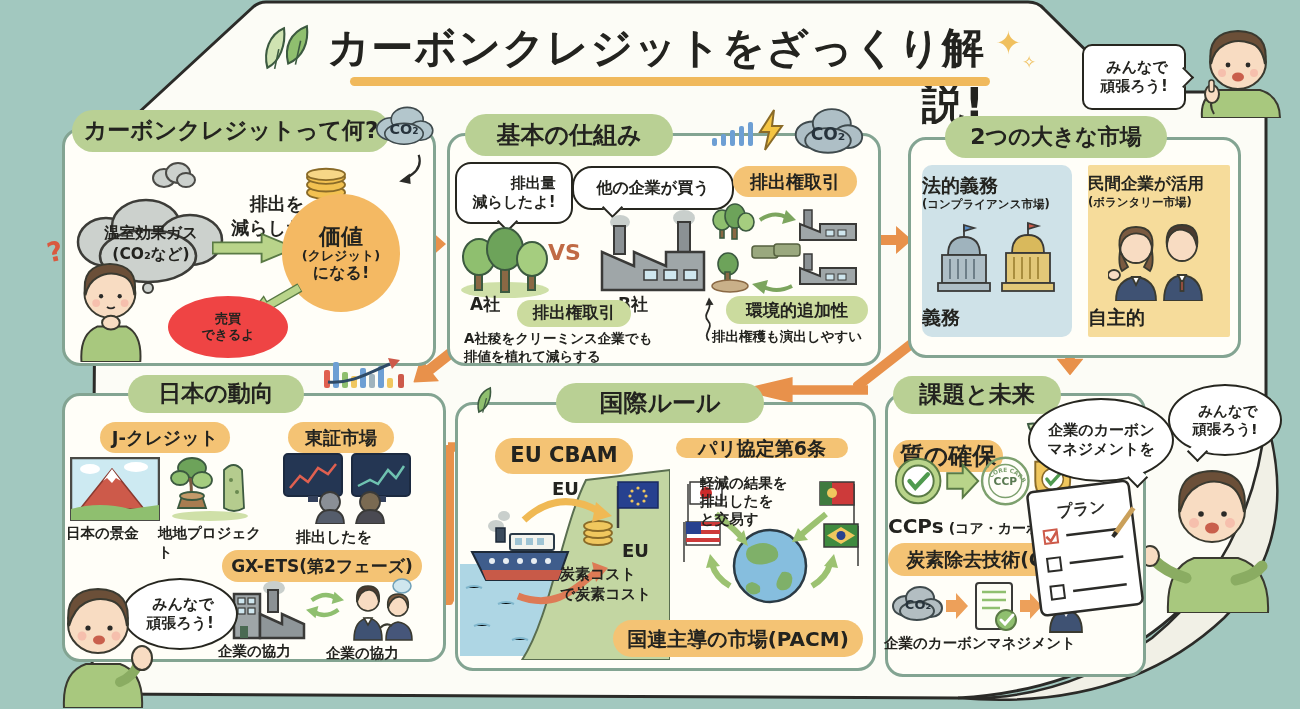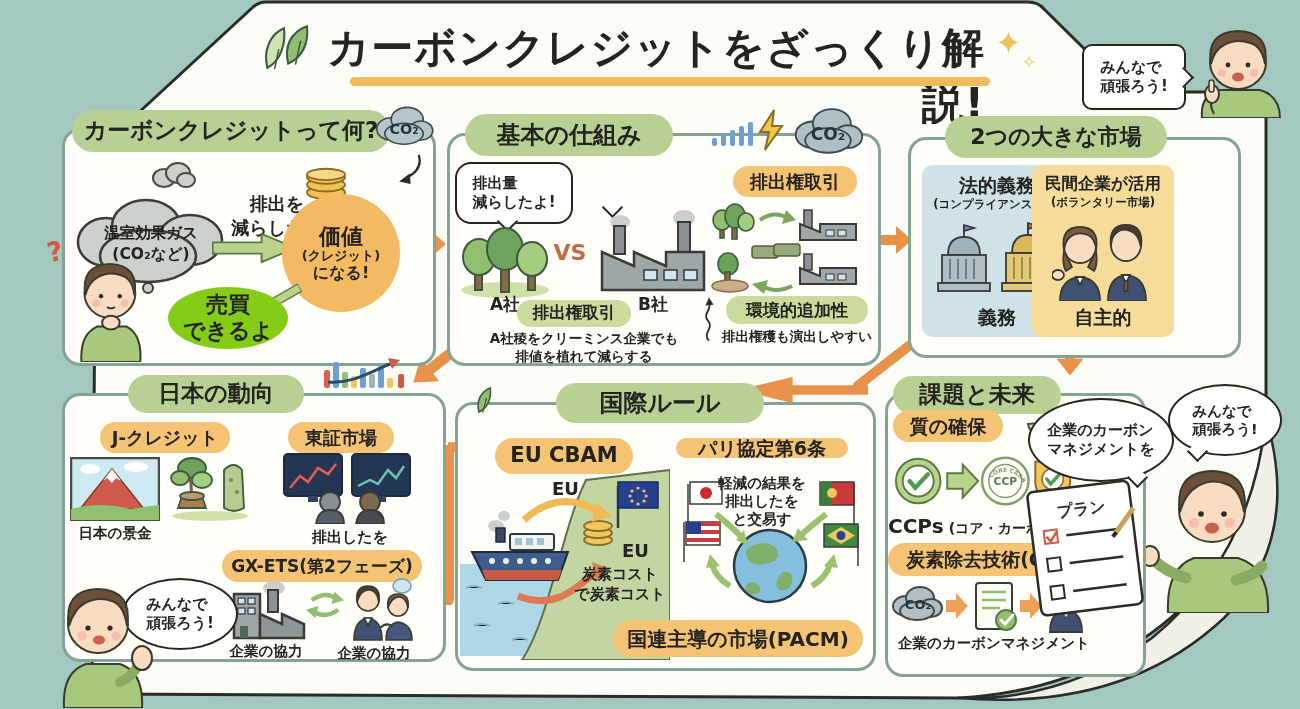--- a/index.html
+++ b/index.html
@@ -8,29 +8,29 @@
   .abs{position:absolute}
   .pre{white-space:pre-line}
   .ctr{display:flex;align-items:center;justify-content:center;text-align:center}
   .box{position:absolute;background:#fffef8;border:3px solid #83a492;border-radius:18px}
   .pill{position:absolute;display:flex;align-items:center;justify-content:center;
         border-radius:999px;font-weight:700;text-align:center;line-height:1.1}
   .pg{background:#b9d094}
   .po{background:#f4c374}
   .pl{background:#cbdb9e}
   .bubble{position:absolute;background:#fff;border:2.5px solid #26261f;display:flex;
-          align-items:center;justify-content:center;text-align:left;font-weight:700;line-height:1.25}
+          align-items:center;justify-content:center;text-align:right;font-weight:700;line-height:1.25}
   .tail{position:absolute;width:13px;height:13px;background:#fff;
         border-left:2.5px solid #26261f;border-bottom:2.5px solid #26261f}
   .arrow-r{position:absolute;background:#e8914b;
      clip-path:polygon(0 32%,58% 32%,58% 0,100% 50%,58% 100%,58% 68%,0 68%)}
   .arrow-l{position:absolute;background:#e8914b;
      clip-path:polygon(100% 32%,42% 32%,42% 0,0 50%,42% 100%,42% 68%,100% 68%)}
   .obar{position:absolute;background:#e8914b;border-radius:3px}
-  .cap{position:absolute;text-align:center;font-weight:700}
+  .cap{position:absolute;text-align:left;font-weight:700}
   .b{font-weight:700}
 </style>
 </head>
 <body>
 
 <div id="canvas">
 
   <svg class="abs" style="left:0;top:0" width="1300" height="709" viewBox="0 0 1300 709">
     <path d="M96 152 L252 8 Q258 2 266 2 L1028 2 Q1038 2 1044 9 L1128 92 L1254 92
              Q1266 92 1266 104 L1266 418 Q1266 520 1190 600 Q1100 690 958 698 L102 694
@@ -128,21 +128,21 @@
   </svg>
   <div class="abs" style="left:282px;top:194px;width:118px;height:118px;border-radius:50%;background:#f4b963;
        display:flex;flex-direction:column;align-items:center;justify-content:center;line-height:1.15">
     <span class="b" style="font-size:22px">価値</span>
     <span class="b" style="font-size:13px">(クレジット)</span>
     <span class="b" style="font-size:16px">になる!</span>
   </div>
   <svg class="abs" style="left:242px;top:288px;transform:rotate(150deg)" width="62" height="30" viewBox="0 0 90 34">
     <polygon points="0,11 52,11 52,2 88,17 52,32 52,23 0,23" fill="#b9d48a" stroke="#5a7a45" stroke-width="2"></polygon>
   </svg>
-  <div class="abs ctr pre b" style="left:168px;top:287px;width:120px;height:62px;border-radius:50%;background:#84cc16;font-size:22px;line-height:1.2">売買
+  <div class="abs ctr pre b" style="left:168px;top:296px;width:120px;height:62px;border-radius:50%;background:#ef4444;font-size:13px;line-height:1.2">売買
 できるよ</div>
   <div class="abs b" style="left:47px;top:236px;font-size:27px;color:#d9593f;transform:rotate(-12deg)">?</div>
   <svg class="abs" style="left:56px;top:252px" width="98" height="110" viewBox="0 0 100 112">
     <path d="M26 112 Q24 84 42 76 L72 76 Q88 84 86 112 Z" fill="#a8c87e" stroke="#3a3a30" stroke-width="2"></path>
     <ellipse cx="55" cy="42" rx="26" ry="25" fill="#f8dcc2" stroke="#3a3a30" stroke-width="2"></ellipse>
     <path d="M30 44 Q25 13 55 12 Q85 13 80 44 Q78 27 67 24 Q54 19 42 26 Q33 31 30 44 Z" fill="#6b4f38" stroke="#3a3a30" stroke-width="2"></path>
     <circle cx="46" cy="45" r="2.2" fill="#2b2b28"></circle>
       <circle cx="65" cy="45" r="2.2" fill="#2b2b28"></circle>
     <path d="M52 56 q4 3 8 0" fill="none" stroke="#2b2b28" stroke-width="1.8"></path>
     <circle cx="41" cy="52" r="4" fill="#f5b8a8" opacity=".8"></circle>
@@ -169,20 +169,21 @@
       <ellipse cx="24" cy="34" rx="18" ry="14"></ellipse>
         <ellipse cx="44" cy="22" rx="20" ry="15"></ellipse>
       <ellipse cx="61" cy="36" rx="15" ry="12"></ellipse>
         <ellipse cx="40" cy="40" rx="24" ry="13"></ellipse>
       </g>
     <text x="40" y="40" text-anchor="middle" font-size="18" font-weight="bold" fill="#27333c">CO₂</text>
   </svg>
   <div class="bubble pre" style="left:455px;top:162px;width:114px;height:58px;border-radius:16px;font-size:15px">排出量
 減らしたよ!</div>
   <div class="tail" style="left:500px;top:214px;transform:rotate(-45deg)"></div>
+  <div class="bubble" style="left:572px;top:166px;width:158px;height:40px;border-radius:20px;font-size:16px">他の企業が買う</div>
   <div class="tail" style="left:605px;top:200px;transform:rotate(-45deg)"></div>
   <svg class="abs" style="left:453px;top:222px" width="104" height="76" viewBox="0 0 100 76">
     <ellipse cx="50" cy="68" rx="44" ry="8" fill="#cfe0a8"></ellipse>
     <g stroke="#3c5a40" stroke-width="2">
       <rect x="20" y="48" width="7" height="20" fill="#8a6844"></rect>
         <rect x="46" y="46" width="8" height="24" fill="#8a6844"></rect>
       <rect x="73" y="50" width="7" height="18" fill="#8a6844"></rect>
       <ellipse cx="24" cy="35" rx="16" ry="18" fill="#8fbf6f"></ellipse>
         <ellipse cx="50" cy="27" rx="18" ry="21" fill="#6da35a"></ellipse>
       <ellipse cx="77" cy="37" rx="15" ry="17" fill="#a5cd7f"></ellipse>
@@ -276,21 +277,21 @@
             <line x1="78" y1="36" x2="78" y2="58"></line>
             <line x1="86" y1="36" x2="86" y2="58"></line>
             <line x1="94" y1="36" x2="94" y2="58"></line>
             <line x1="102" y1="36" x2="102" y2="58"></line>
           </g>
         <rect x="66" y="62" width="52" height="8" fill="#e2c878"></rect>
       </g>
     </svg>
     <div class="cap" style="left:0;top:140px;width:150px;font-size:19px">義務</div>
   </div>
-  <div class="abs" style="left:1032px;top:165px;width:142px;height:172px;background:#f6dc9b;border-radius:10px">
+  <div class="abs" style="left:1088px;top:165px;width:142px;height:172px;background:#f6dc9b;border-radius:2px">
     <div class="cap" style="left:0;top:8px;width:142px;font-size:16.5px">民間企業が活用</div>
     <div class="cap" style="left:0;top:30px;width:142px;font-size:11.5px">(ボランタリー市場)</div>
     <svg class="abs" style="left:20px;top:52px" width="102" height="84" viewBox="0 0 102 84">
       <g stroke="#3a3a30" stroke-width="1.8">
         <ellipse cx="28" cy="30" rx="16" ry="16" fill="#f8dcc2"></ellipse>
         <path d="M12 34 Q8 10 28 10 Q48 10 44 34 Q44 22 36 18 Q26 14 18 20 Q13 24 12 34 Z" fill="#7a5a40"></path>
         <path d="M12 34 Q10 48 14 54 L20 50 Z" fill="#7a5a40"></path>
           <path d="M44 34 Q46 48 42 54 L36 50 Z" fill="#7a5a40"></path>
         <path d="M8 84 Q8 62 28 60 Q48 62 48 84 Z" fill="#3f5273"></path>
         <path d="M24 60 L28 68 L32 60 Z" fill="#fff"></path>
@@ -354,20 +355,21 @@
     <polyline points="8,38 18,26 26,32 36,18 46,24 54,14" fill="none" stroke="#e06050" stroke-width="2.5"></polyline>
     <polyline points="76,36 88,30 96,34 106,20 114,28 122,16" fill="none" stroke="#6fc2b0" stroke-width="2.5"></polyline>
     <rect x="26" y="46" width="10" height="6" fill="#34415c"></rect>
       <rect x="94" y="46" width="10" height="6" fill="#34415c"></rect>
     <circle cx="48" cy="52" r="10" fill="#8a8f96" stroke="#3a3a38" stroke-width="1.8"></circle>
     <path d="M34 74 Q36 60 48 60 Q62 60 62 74 Z" fill="#555d6b" stroke="#3a3a38" stroke-width="1.8"></path>
     <circle cx="88" cy="52" r="10" fill="#7a6a52" stroke="#3a3a38" stroke-width="1.8"></circle>
     <path d="M74 74 Q76 60 88 60 Q102 60 102 74 Z" fill="#4a4a52" stroke="#3a3a38" stroke-width="1.8"></path>
   </svg>
   <div class="cap" style="left:66px;top:524px;width:98px;font-size:14.5px">日本の景金</div>
+  <div class="cap" style="left:158px;top:524px;width:118px;font-size:14.5px">地地プロジェクト</div>
   <div class="cap" style="left:296px;top:528px;width:108px;font-size:15px">排出したを</div>
   <div class="pill po" style="left:222px;top:550px;width:200px;height:32px;font-size:17px">GX-ETS(第2フェーズ)</div>
   <svg class="abs" style="left:226px;top:580px" width="84" height="62" viewBox="0 0 84 62">
     <ellipse cx="48" cy="8" rx="11" ry="7" fill="#c9cfcc"></ellipse>
     <rect x="42" y="10" width="10" height="22" fill="#8b9194" stroke="#3a3a38" stroke-width="2"></rect>
     <rect x="8" y="14" width="26" height="44" fill="#9fa6a8" stroke="#3a3a38" stroke-width="2.5"></rect>
     <g fill="#cfe6ee" stroke="#3a3a38" stroke-width="1.2">
       <rect x="12" y="18" width="7" height="6"></rect>
         <rect x="22" y="18" width="7" height="6"></rect>
       <rect x="12" y="28" width="7" height="6"></rect>
@@ -511,21 +513,21 @@
     <path d="M134 116 C144 110 150 102 152 94" fill="none" stroke="#9cc271" stroke-width="6"></path>
       <polygon points="146,96 156,84 160,98" fill="#9cc271"></polygon>
   </svg>
   <div class="cap pre" style="left:700px;top:474px;width:124px;font-size:14.5px;line-height:1.25">軽減の結果を
 排出したを
 と交易す</div>
   <div class="pill po" style="left:613px;top:620px;width:250px;height:37px;font-size:20px">国連主導の市場(PACM)</div>
 
   <div class="box" style="left:885px;top:393px;width:255px;height:278px"></div>
   <div class="pill pg" style="left:893px;top:376px;width:168px;height:38px;font-size:23px">課題と未来</div>
-  <div class="pill po" style="left:893px;top:410px;width:110px;height:32px;font-size:19px">質の確保</div>
+  <div class="pill po" style="left:893px;top:440px;width:110px;height:32px;font-size:24px">質の確保</div>
   <svg class="abs" style="left:1026px;top:408px" width="42" height="44" viewBox="0 0 42 44">
     <path d="M20 42 Q18 28 22 16" fill="none" stroke="#3c5a40" stroke-width="2.5"></path>
     <path d="M22 18 C20 8 28 2 40 2 C40 12 32 18 22 18Z" fill="#8fbf6f" stroke="#3c5a40" stroke-width="2"></path>
     <path d="M20 26 C20 18 12 14 2 16 C4 26 12 28 20 26Z" fill="#cfe3b2" stroke="#3c5a40" stroke-width="2"></path>
   </svg>
   <svg class="abs" style="left:890px;top:452px" width="188" height="60" viewBox="0 0 188 62">
     <circle cx="26" cy="30" r="23" fill="#b9d48a" stroke="#5a7a45" stroke-width="2"></circle>
     <circle cx="26" cy="30" r="16" fill="#fff" stroke="#5a7a45" stroke-width="2"></circle>
     <path d="M17 30 l6 7 l13 -14" fill="none" stroke="#4f9a4f" stroke-width="4.5" stroke-linecap="round"></path>
     <polygon points="56,22 72,22 72,13 88,30 72,47 72,38 56,38" fill="#b9d48a" stroke="#5a7a45" stroke-width="2"></polygon>

